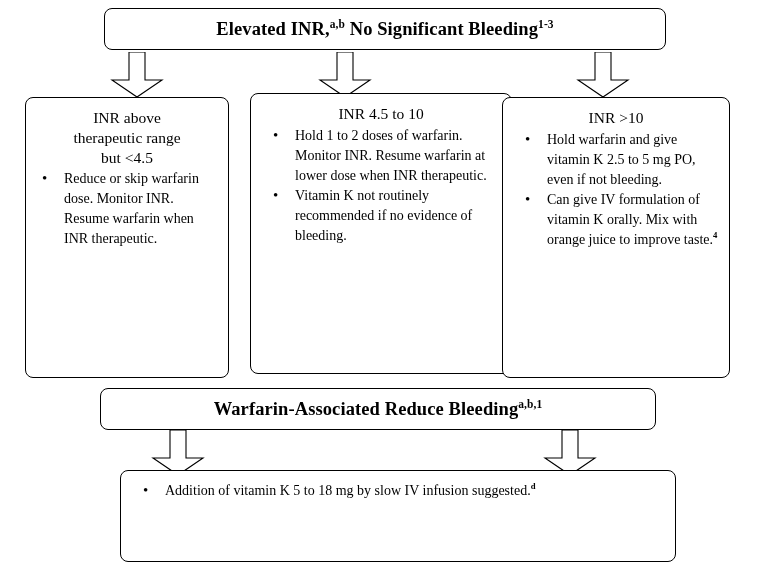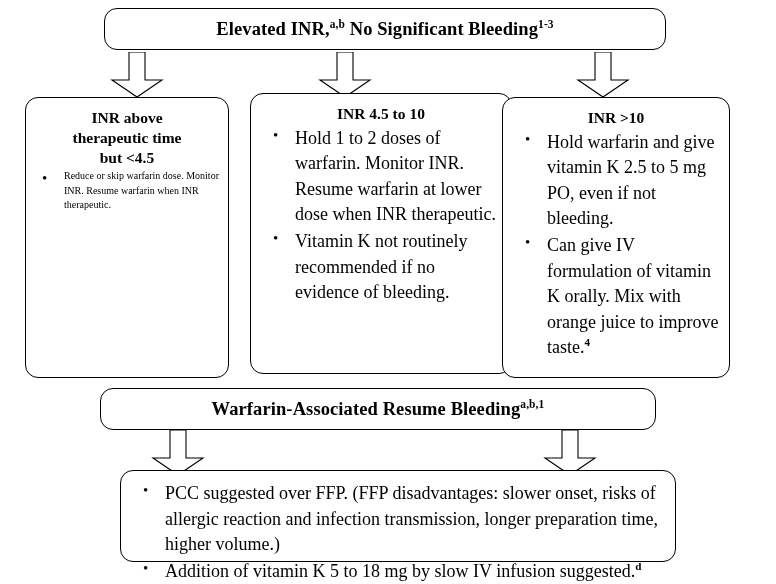--- a/index.html
+++ b/index.html
@@ -20,21 +20,21 @@
     position: relative;
     width: 776px;
     height: 584px;
   }
 
   
   .box {
     position: absolute;
     box-sizing: border-box;
     border: 1px solid #000000;
-    border-radius: 13px;
+    border-radius: 8px;
     background: #ffffff;
   }
 
   .banner {
     display: flex;
     align-items: center;
     justify-content: center;
     text-align: center;
   }
   .banner .banner-text {
@@ -47,50 +47,50 @@
   sup {
     font-size: 0.62em;
     font-weight: bold;
     vertical-align: super;
     line-height: 0;
   }
 
   
   .col-title {
     text-align: center;
-    font-weight: bold;
+    font-weight: normal;
     font-size: 15.5px;
     line-height: 1.28;
     margin: 0;
     padding: 10px 6px 0 6px;
   }
 
   ul.bullets {
     list-style: none;
     margin: 2px 0 0 0;
     padding: 0 8px 0 0;
-    font-size: 18px;
+    font-size: 14px;
     line-height: 1.42;
   }
   ul.bullets > li {
     position: relative;
     padding-left: 42px;
     margin-bottom: 1px;
     text-align: left;
   }
   ul.bullets > li::before {
     content: "\2022";
     position: absolute;
     left: 22px;
     top: -1px;
     font-size: 15px;
     line-height: 1.42;
   }
 
-  .col1 ul.bullets { font-size: 10px; }
+  .col1 ul.bullets { font-size: 14px; }
   .col1 ul.bullets > li { padding-left: 38px; }
   .col1 ul.bullets > li::before { left: 16px; }
 
   .wide ul.bullets > li { padding-left: 44px; }
   .wide ul.bullets > li::before { left: 22px; }
 
   .note-it { }
 
   
   .arrow {
@@ -121,21 +121,21 @@
   </div>
   <div class="arrow" style="left:570px; top:52px;">
     <svg width="66" height="46" viewBox="0 0 66 46">
       <polygon points="25,0 41,0 41,28 58,28 33,45 8,28 25,28" fill="#ffffff" stroke="#000000" stroke-width="1.1"></polygon>
     </svg>
   </div>
 
   <div class="box col1" style="left:25px; top:97px; width:204px; height:281px;">
     <div class="col-title">
       <span>INR above</span><br>
-      <span>therapeutic time</span><br>
+      <span>therapeutic range</span><br>
       <span>but &lt;4.5</span>
     </div>
     <ul class="bullets">
       <li>
         <span>Reduce or skip warfarin dose.  Monitor INR.  Resume warfarin when INR therapeutic.</span>
       </li>
     </ul>
   </div>
 
   <div class="box wide" style="left:250px; top:93px; width:262px; height:281px;">
@@ -161,39 +161,36 @@
         <span>Hold warfarin and give vitamin K 2.5 to 5 mg PO, even if not bleeding.</span>
       </li>
       <li>
         <span>Can give IV formulation of vitamin K orally.  Mix with orange juice to improve taste.</span><sup>4</sup>
       </li>
     </ul>
   </div>
 
   <div class="box banner" style="left:100px; top:388px; width:556px; height:42px;">
     <div class="banner-text">
-      <span>Warfarin-Associated Resume Bleeding</span><sup>a,b,1</sup>
+      <span>Warfarin-Associated Reduce Bleeding</span><sup>a,b,1</sup>
     </div>
   </div>
 
   <div class="arrow" style="left:145px; top:430px;">
     <svg width="66" height="46" viewBox="0 0 66 46">
       <polygon points="25,0 41,0 41,28 58,28 33,45 8,28 25,28" fill="#ffffff" stroke="#000000" stroke-width="1.1"></polygon>
     </svg>
   </div>
   <div class="arrow" style="left:537px; top:430px;">
     <svg width="66" height="46" viewBox="0 0 66 46">
       <polygon points="25,0 41,0 41,28 58,28 33,45 8,28 25,28" fill="#ffffff" stroke="#000000" stroke-width="1.1"></polygon>
     </svg>
   </div>
 
   <div class="box wide" style="left:120px; top:470px; width:556px; height:92px;">
     <ul class="bullets" style="margin-top:10px;">
       <li>
-        <span>PCC suggested over FFP.  (FFP disadvantages:  slower onset, risks of allergic reaction and infection transmission, longer preparation time, higher volume.)</span>
-      </li>
-      <li>
         <span>Addition of vitamin K 5 to 18 mg by slow IV infusion suggested.</span><sup>d</sup>
       </li>
     </ul>
   </div>
 
 </div>
 
 </body></html>

